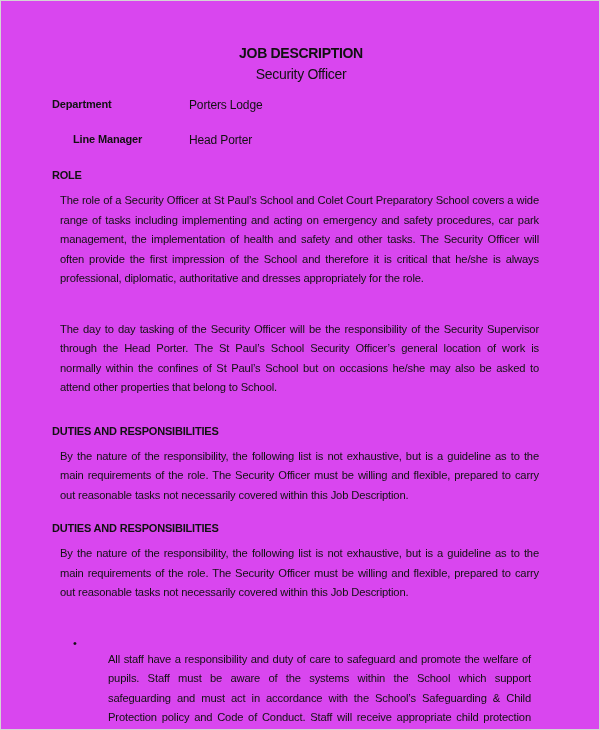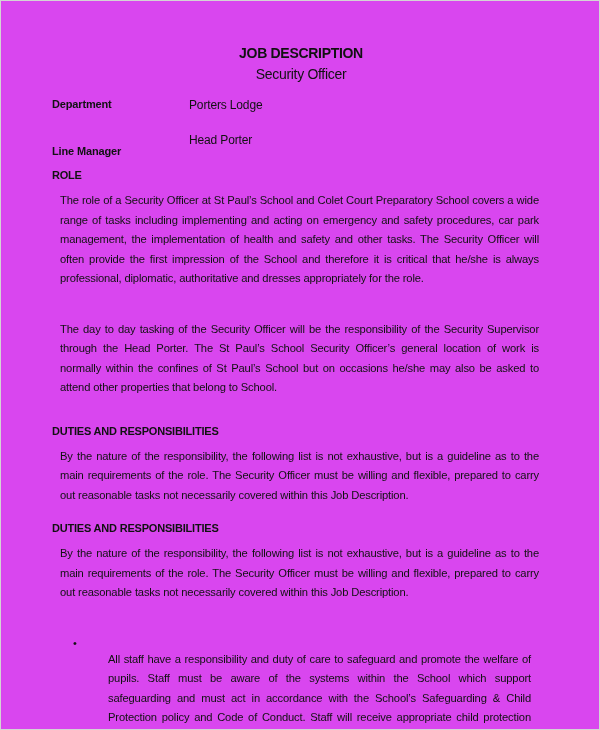--- a/index.html
+++ b/index.html
@@ -59,21 +59,21 @@
 </head>
 <body>
 
 <div class="page">
   <div class="title">JOB DESCRIPTION</div>
   <div class="subtitle">Security Officer</div>
 
   <div class="field-label" style="top:97px;">Department</div>
   <div class="field-value" style="top:97px;">Porters Lodge</div>
 
-  <div class="field-label" style="top:144px;">Line Manager</div>
+  <div class="field-label" style="top:132px;margin-left:21px;">Line Manager</div>
   <div class="field-value" style="top:132px;">Head Porter</div>
 
   <div class="content">
     <div class="heading">ROLE</div>
     <p class="para">The role of a Security Officer at St Paul’s School and Colet Court Preparatory School covers a wide range of tasks including implementing and acting on emergency and safety procedures, car park management, the implementation of health and safety and other tasks. The Security Officer will often provide the first impression of the School and therefore it is critical that he/she is always professional, diplomatic, authoritative and dresses appropriately for the role.</p>
     <div class="gap-role"></div>
     <p class="para">The day to day tasking of the Security Officer will be the responsibility of the Security Supervisor through the Head Porter.  The St Paul’s School Security Officer’s general location of work is normally within the confines of St Paul’s School but on occasions he/she may also be asked to attend other properties that belong to School.</p>
 
     <div class="gap-duties"></div>
     <div class="heading">DUTIES AND RESPONSIBILITIES</div>

